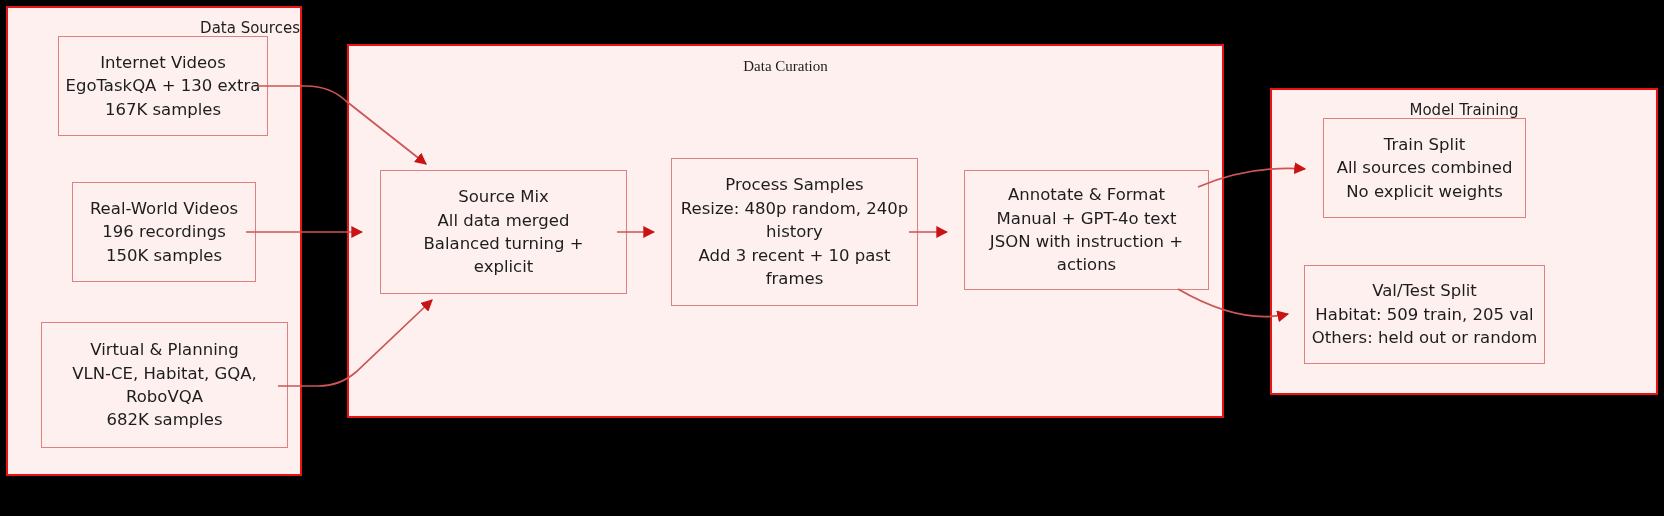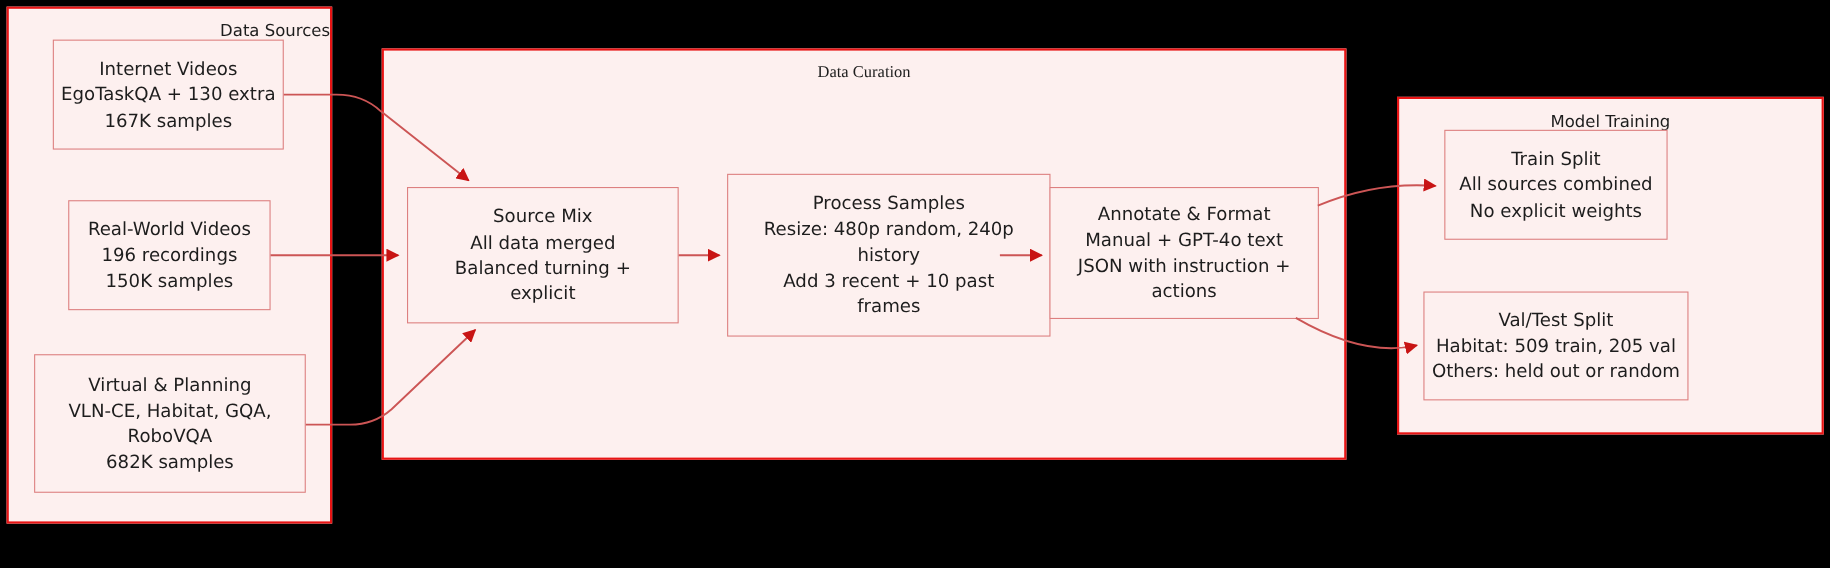--- a/index.html
+++ b/index.html
@@ -52,20 +52,21 @@
     display: flex;
     flex-direction: column;
     align-items: center;
     justify-content: center;
     text-align: center;
     z-index: 3;
     color: #1d1d1d;
     font-size: 16.5px;
     line-height: 1.42;
     padding: 4px 10px;
+    margin-left: 10px;
   }
   .node .line { display: block; white-space: nowrap; }
 </style>
 </head>
 <body>
 
 <div id="canvas">
 
   <div class="cluster" style="left:6px; top:6px; width:296px; height:470px;">
     <div class="cluster-title" style="top:13px;text-align:right;">Data Sources</div>
@@ -120,21 +121,21 @@
     <span class="line">682K samples</span>
   </div>
 
   <div class="node" style="left:370px; top:170px; width:247px; height:124px;">
     <span class="line">Source Mix</span>
     <span class="line">All data merged</span>
     <span class="line">Balanced turning +</span>
     <span class="line">explicit</span>
   </div>
 
-  <div class="node" style="left:661px; top:158px; width:294px; height:148px;text-align:center;">
+  <div class="node" style="left:661px; top:158px; width:247px; height:148px;text-align:center;">
     <span class="line">Process Samples</span>
     <span class="line">Resize: 480p random, 240p</span>
     <span class="line">history</span>
     <span class="line">Add 3 recent + 10 past</span>
     <span class="line">frames</span>
   </div>
 
   <div class="node" style="left:954px; top:170px; width:245px; height:120px;">
     <span class="line">Annotate &amp; Format</span>
     <span class="line">Manual + GPT-4o text</span>

